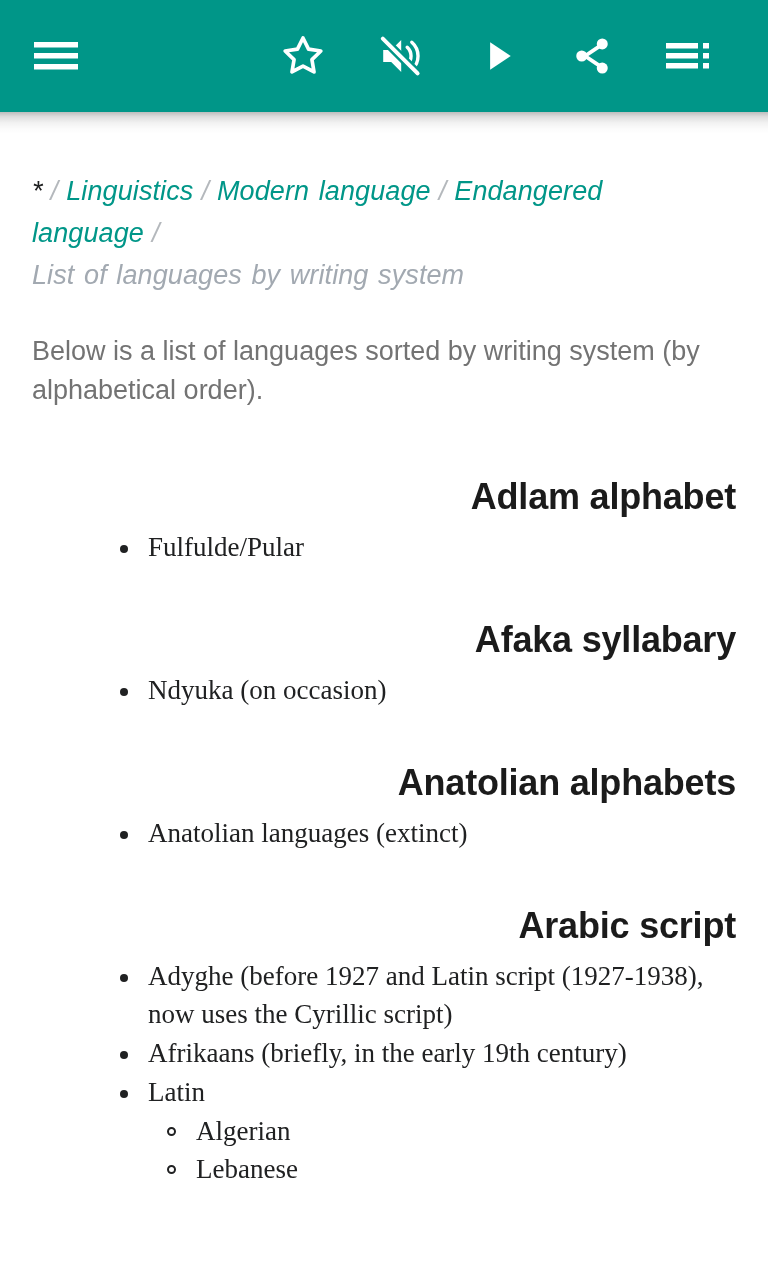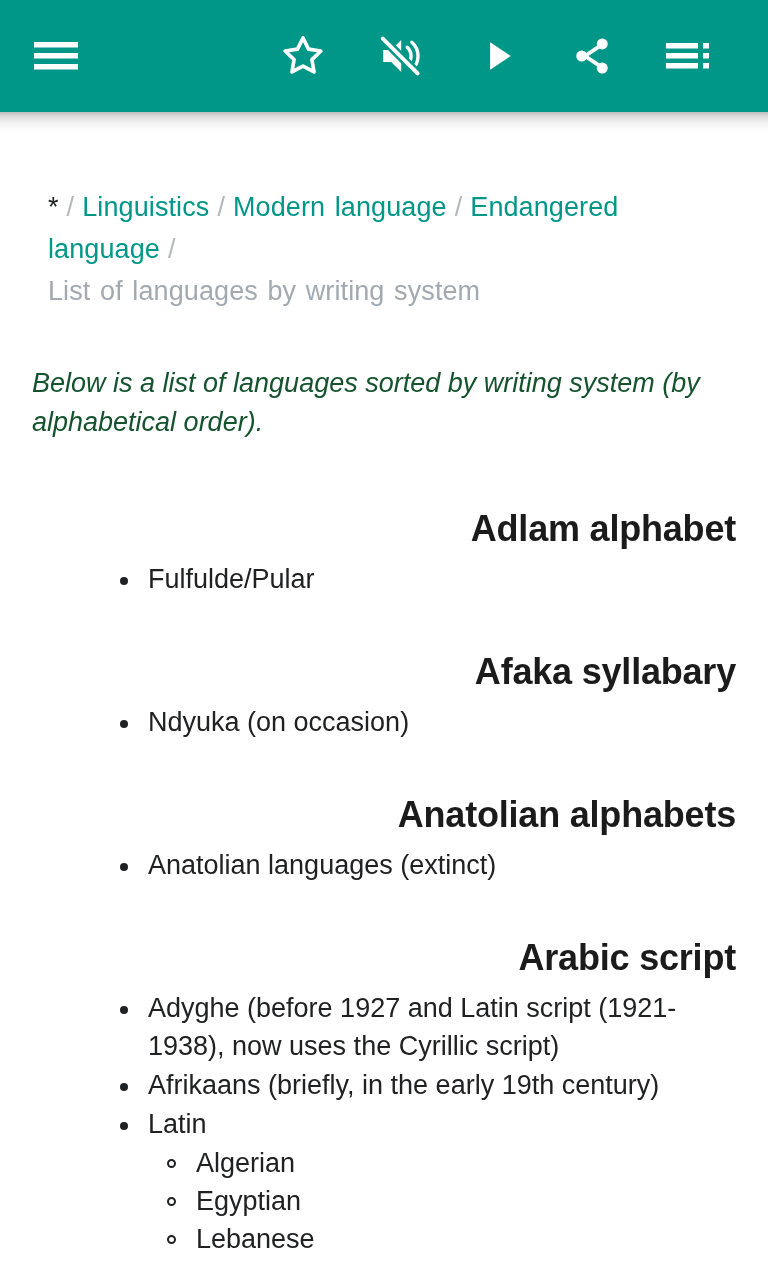--- a/index.html
+++ b/index.html
@@ -54,27 +54,28 @@
   .iconbtn svg { display: block; }
 
   
   .content {
     padding: 0 32px;
     position: relative;
   }
 
   
   .breadcrumb {
-    margin: 16px;
+    margin: 0;
     padding: 58px 0 0 0;
     font-size: 27px;
     line-height: 42px;
     color: #72777d;
     letter-spacing: 0.1px;
     word-spacing: 2px;
+    font-style: italic;
   }
   .crumb-root {
     color: #202122;
     font-weight: 400;
     text-decoration: none;
   }
   .crumb-link {
     color: #009688;
     text-decoration: none;
   }
@@ -85,22 +86,21 @@
   .crumb-current {
     color: #a2a9b1;
   }
 
   
   .intro {
     margin: 0;
     padding: 36px 0 0 0;
     font-size: 27px;
     line-height: 39px;
-    color: #14532d;
-    font-style: italic;
+    color: #737373;
   }
 
   
   h2.section-title {
     margin: 0;
     padding: 52px 0 0 36px;
     font-size: 36px;
     line-height: 42px;
     font-weight: 700;
     color: #1b1b1b;
@@ -116,20 +116,21 @@
     list-style: none;
   }
   ul.lvl1 > li {
     position: relative;
     padding-left: 116px;
     padding-right: 16px;
     font-size: 27px;
     line-height: 38px;
     color: #202122;
     margin-bottom: 0;
+    font-family: Liberation Serif, serif;
   }
   ul.lvl1 > li > .txt { display: block; padding-bottom: 1px; }
   ul.lvl1 > li > .txt::before {
     content: "";
     position: absolute;
     left: 88px;
     top: 17px;
     width: 8px;
     height: 8px;
     border-radius: 50%;
@@ -256,30 +257,29 @@
   <h2 class="section-title">Anatolian alphabets</h2>
   <ul class="lvl1">
     <li>
         <span class="txt">Anatolian languages (extinct)</span>
       </li>
   </ul>
 
   <h2 class="section-title">Arabic script</h2>
   <ul class="lvl1">
     <li>
-        <span class="txt">Adyghe (before 1927 and Latin script (1921-1938), now uses the Cyrillic script)</span>
+        <span class="txt">Adyghe (before 1927 and Latin script (1927-1938), now uses the Cyrillic script)</span>
       </li>
     <li>
         <span class="txt">Afrikaans (briefly, in the early 19th century)</span>
       </li>
     <li>
       <span class="txt">Latin</span>
       <ul class="lvl2">
         <li>Algerian</li>
-        <li>Egyptian</li>
         <li>Lebanese</li>
 
       </ul>
 
     </li>
   </ul>
 
 </div>
 
 </body></html>

